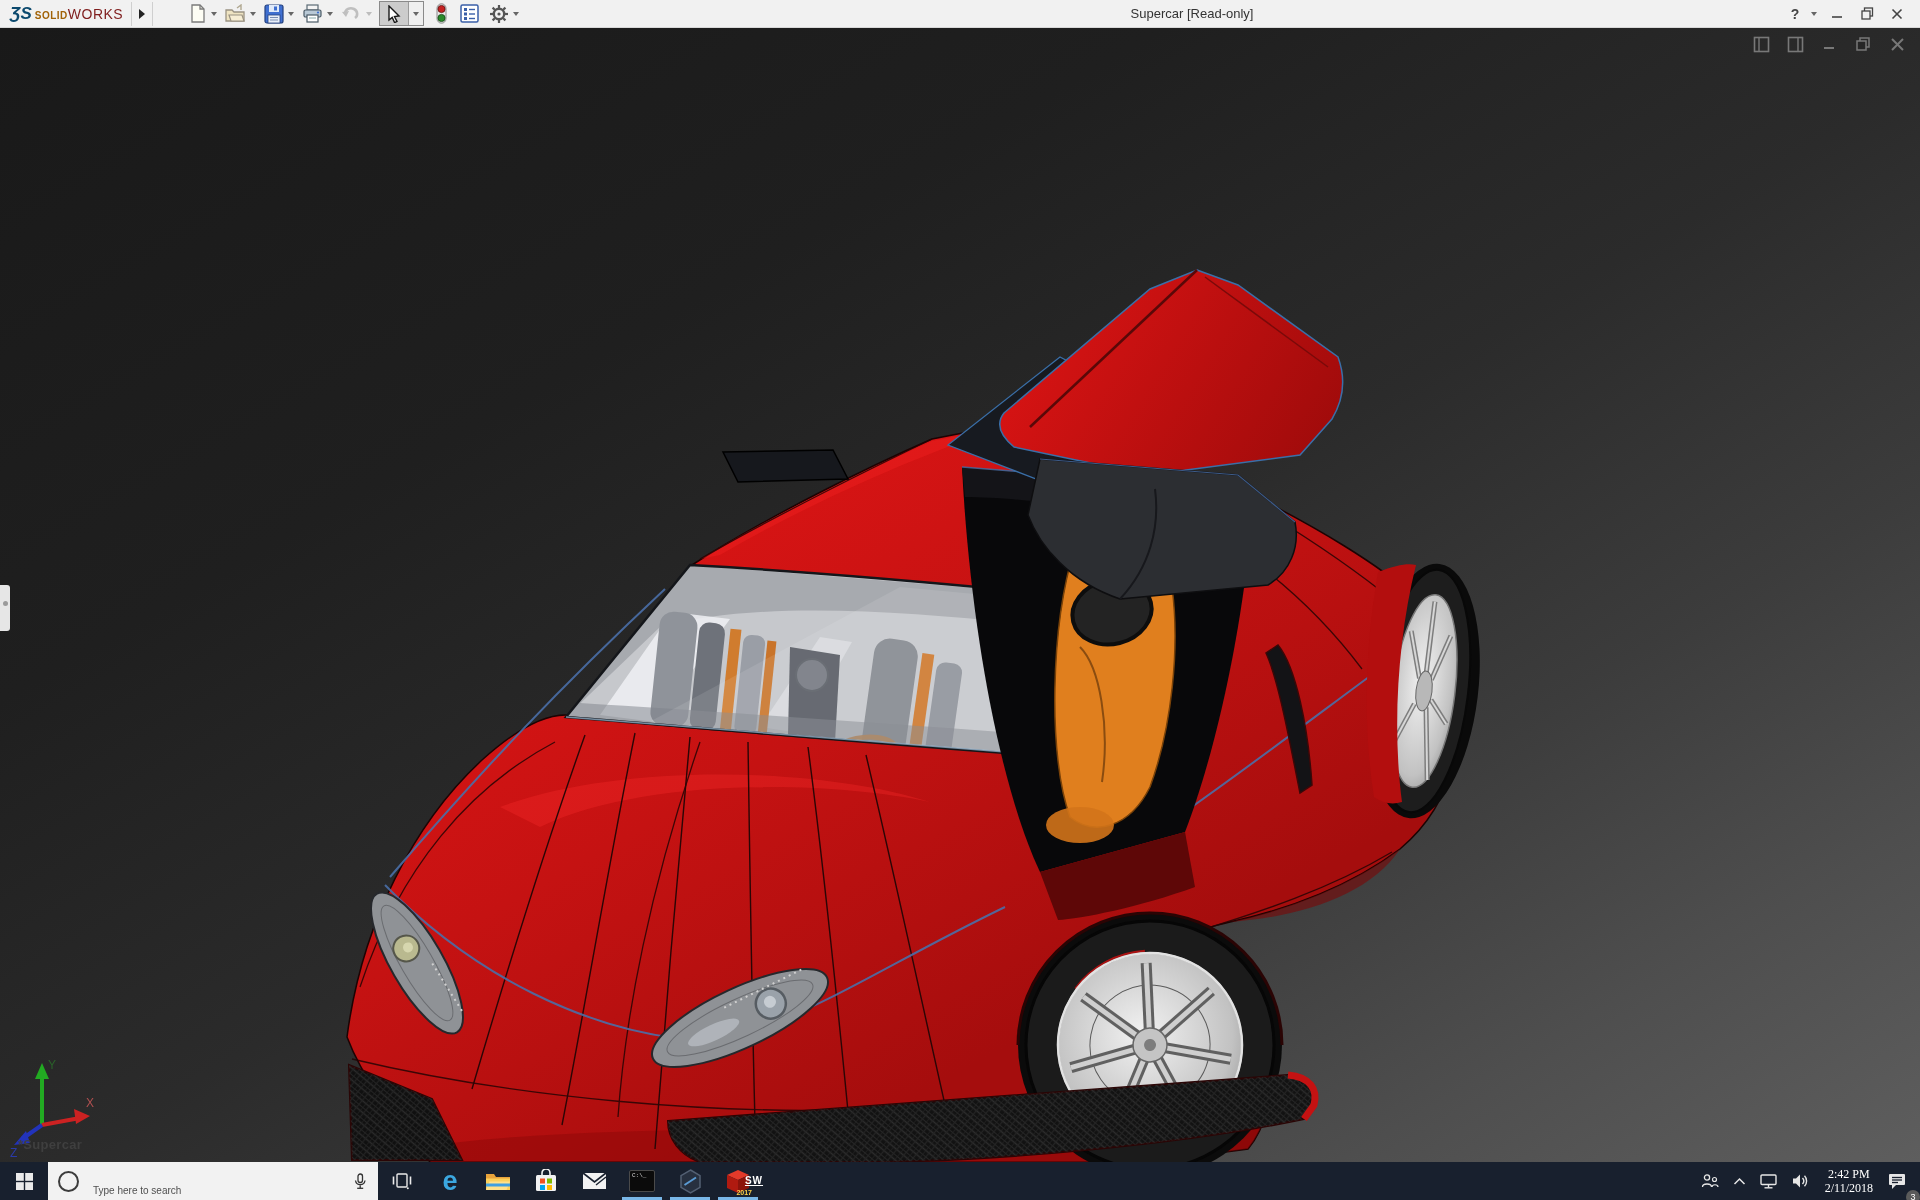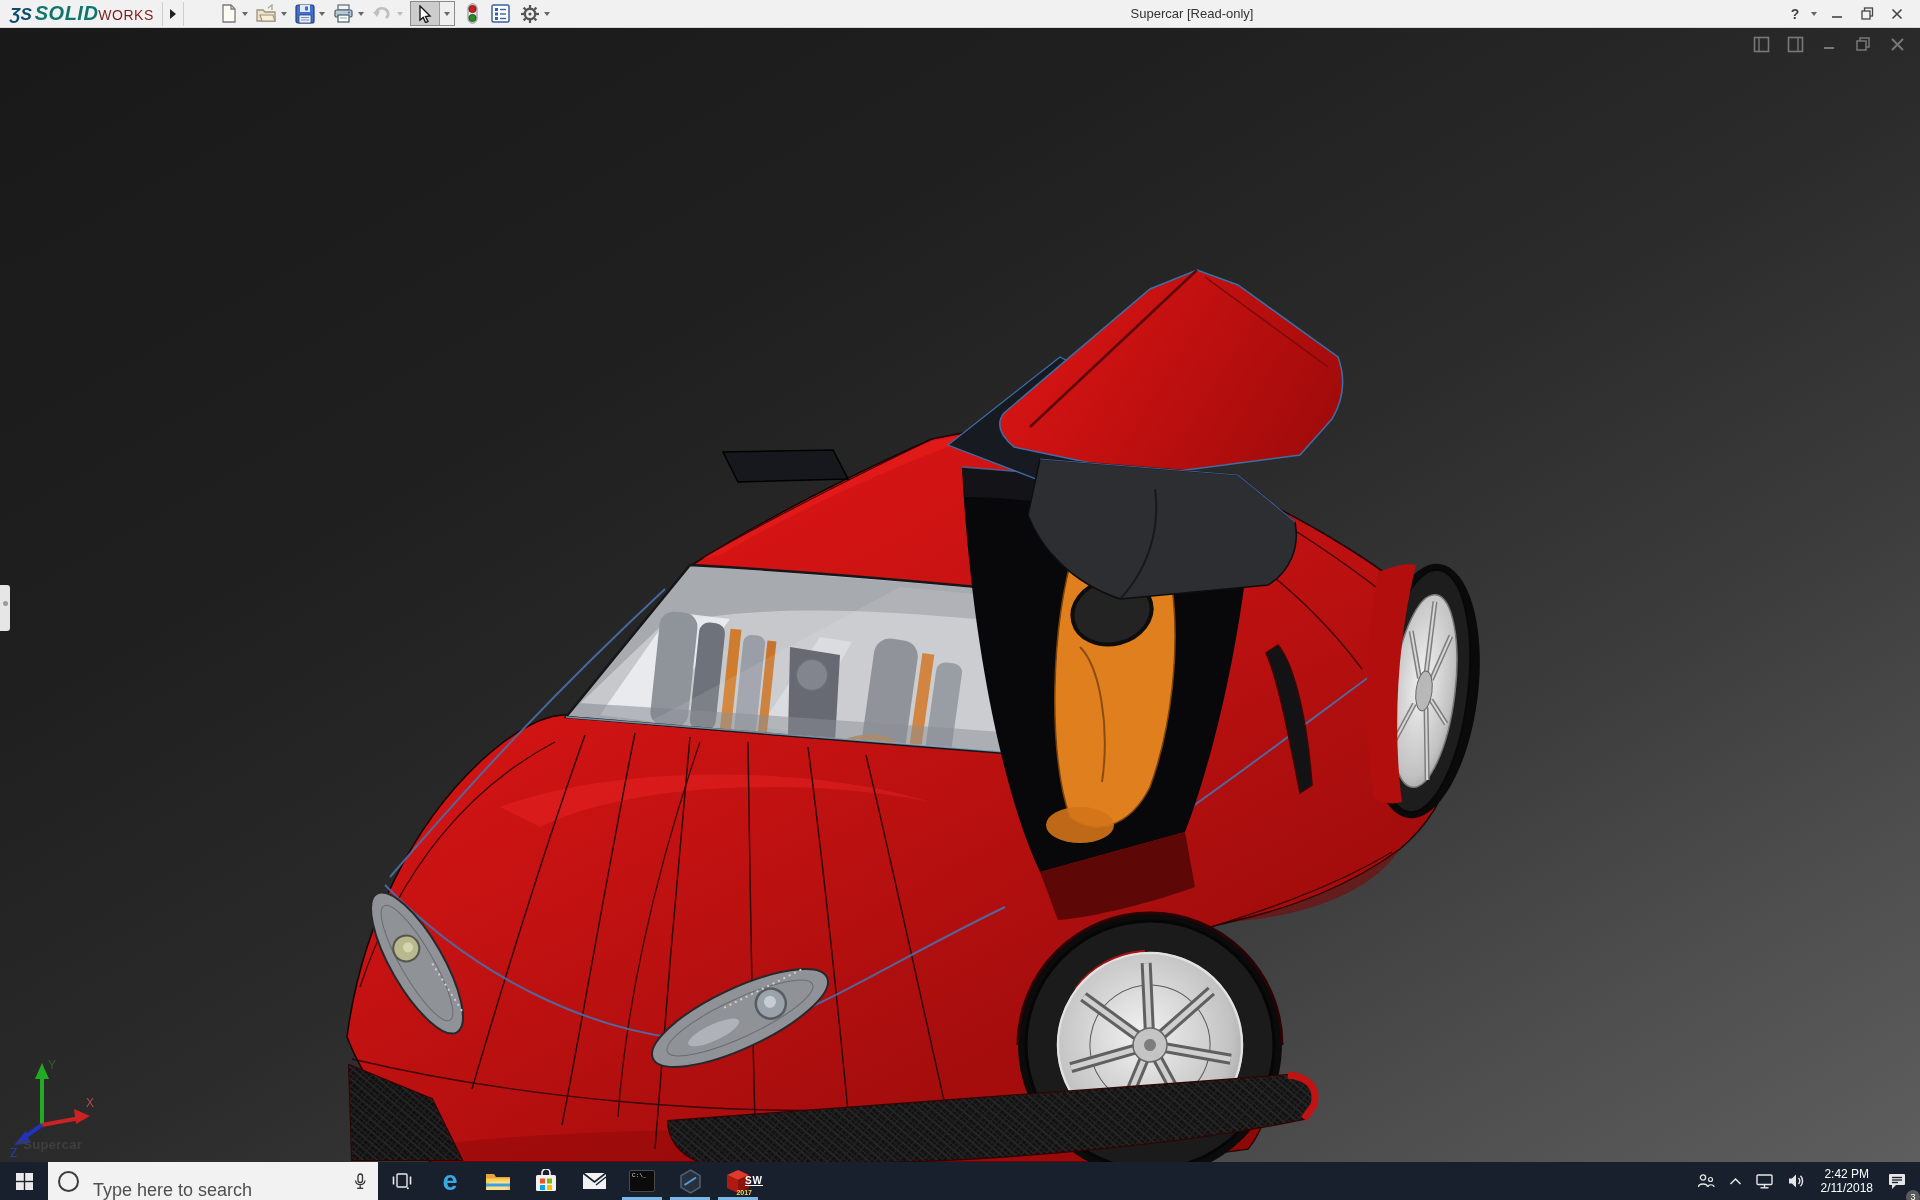--- a/index.html
+++ b/index.html
@@ -4,21 +4,21 @@
 <style>
   html,body{margin:0;padding:0;}
   body{width:1920px;height:1200px;overflow:hidden;position:relative;
        font-family:"Liberation Sans",sans-serif;background:#000;}
 
   
   .titlebar{position:absolute;top:0;left:0;width:1920px;height:27px;background:#f1f1f1;
             border-bottom:1px solid #d8d8d8;display:flex;align-items:center;z-index:30;}
   .logo{display:flex;align-items:baseline;padding:0 8px 0 10px;white-space:nowrap;}
   .logo .glyph{font-style:italic;font-weight:bold;font-size:17px;color:#0c4a6e;margin-right:3px;}
-  .logo .bold{font-weight:bold;font-size:20px;color:#0f766e;letter-spacing:.5px;font-style:italic;}
+  .logo .bold{font-weight:bold;font-size:10px;color:#a16207;letter-spacing:.5px;}
   .logo .light{font-size:14px;color:#7f1d1d;letter-spacing:.5px;}
   .flyout{width:20px;height:24px;border-left:1px solid #cfcfcf;border-right:1px solid #cfcfcf;
           display:flex;align-items:center;justify-content:center;cursor:pointer;}
   .flyout .tri{width:0;height:0;border-left:6px solid #222;border-top:5px solid transparent;border-bottom:5px solid transparent;}
   .tools{display:flex;align-items:center;margin-left:32px;}
   .tbtn{height:24px;display:flex;align-items:center;justify-content:center;padding:0 3px;border-radius:2px;}
   .caret{width:0;height:0;border-top:4px solid #666;border-left:3.5px solid transparent;
          border-right:3.5px solid transparent;margin:0 5px 0 1px;}
   .caret.dis{border-top-color:#bdbdbd;}
   .sel-group{display:flex;align-items:stretch;border:1px solid #8a8a8a;height:23px;margin:0 2px;}
@@ -40,34 +40,34 @@
   .triad{position:absolute;left:2px;top:1028px;z-index:4;}
   .viewlabel{position:absolute;left:18px;top:1110px;font-size:13px;font-weight:bold;
              color:#3f3f3f;letter-spacing:.3px;z-index:4;}
 
   
   .taskbar{position:absolute;left:0;bottom:0;width:1920px;height:38px;background:#18202e;
            display:flex;align-items:center;z-index:40;}
   .startbtn{width:48px;height:38px;display:flex;align-items:center;justify-content:center;}
   .searchbox{width:330px;height:38px;background:#f2f2f2;display:flex;align-items:center;padding:0 10px;box-sizing:border-box;}
   .searchbox .ring{width:17px;height:17px;border:2.2px solid #3c3c3c;border-radius:50%;margin-right:12px;flex:none;}
-  .searchbox input{flex:1;border:none;background:transparent;outline:none;font-size:18px;color:#8b5cf6;
+  .searchbox input{flex:1;border:none;background:transparent;outline:none;font-size:10px;color:#8b5cf6;
                    font-family:"Liberation Sans",sans-serif;margin-top:18px;}
   .searchbox input::placeholder{color:#4f4f4f;opacity:1;}
   .tb-icon{width:48px;height:38px;display:flex;align-items:center;justify-content:center;position:relative;}
   .runline{position:absolute;bottom:0;left:4px;width:40px;height:3px;background:#79b7e8;}
   .edge-e{font-size:27px;font-weight:bold;color:#3ba7e0;line-height:1;}
   .sw-ico{position:relative;width:28px;height:28px;}
   .sw-ltr{position:absolute;top:8px;left:16px;width:28px;text-align:center;color:#fff;font-weight:bold;font-size:10px;letter-spacing:1px;text-decoration:underline;}
   .sw-yr{position:absolute;bottom:-1px;right:0px;color:#ffd24a;font-weight:bold;font-size:7px;}
   .cmd-ico{width:24px;height:20px;background:#0b0b0b;border:1px solid #4a4a4a;border-radius:2px;position:relative;}
   .cmd-txt{position:absolute;top:1px;left:2px;font-family:"Liberation Mono",monospace;font-size:6px;color:#ddd;}
   .tray{margin-left:auto;display:flex;align-items:center;height:38px;padding-right:6px;}
   .tray .titem{height:38px;display:flex;align-items:center;justify-content:center;padding:0 7px;}
-  .clock{color:#fff;font-size:12px;text-align:center;line-height:14px;padding:0 8px;}
+  .clock{color:#fff;font-size:12px;text-align:center;line-height:14px;padding:0 8px;font-family:Liberation Serif, serif;}
   .badge{position:absolute;right:-6px;bottom:-4px;width:14px;height:14px;background:#5a5a5a;border-radius:50%;
          color:#fff;font-size:9px;display:flex;align-items:center;justify-content:center;}
 </style>
 </head>
 <body>
 
 <div class="titlebar">
   <div class="logo">
     <span class="glyph">ƷS</span>
     <span class="bold">SOLID</span>

